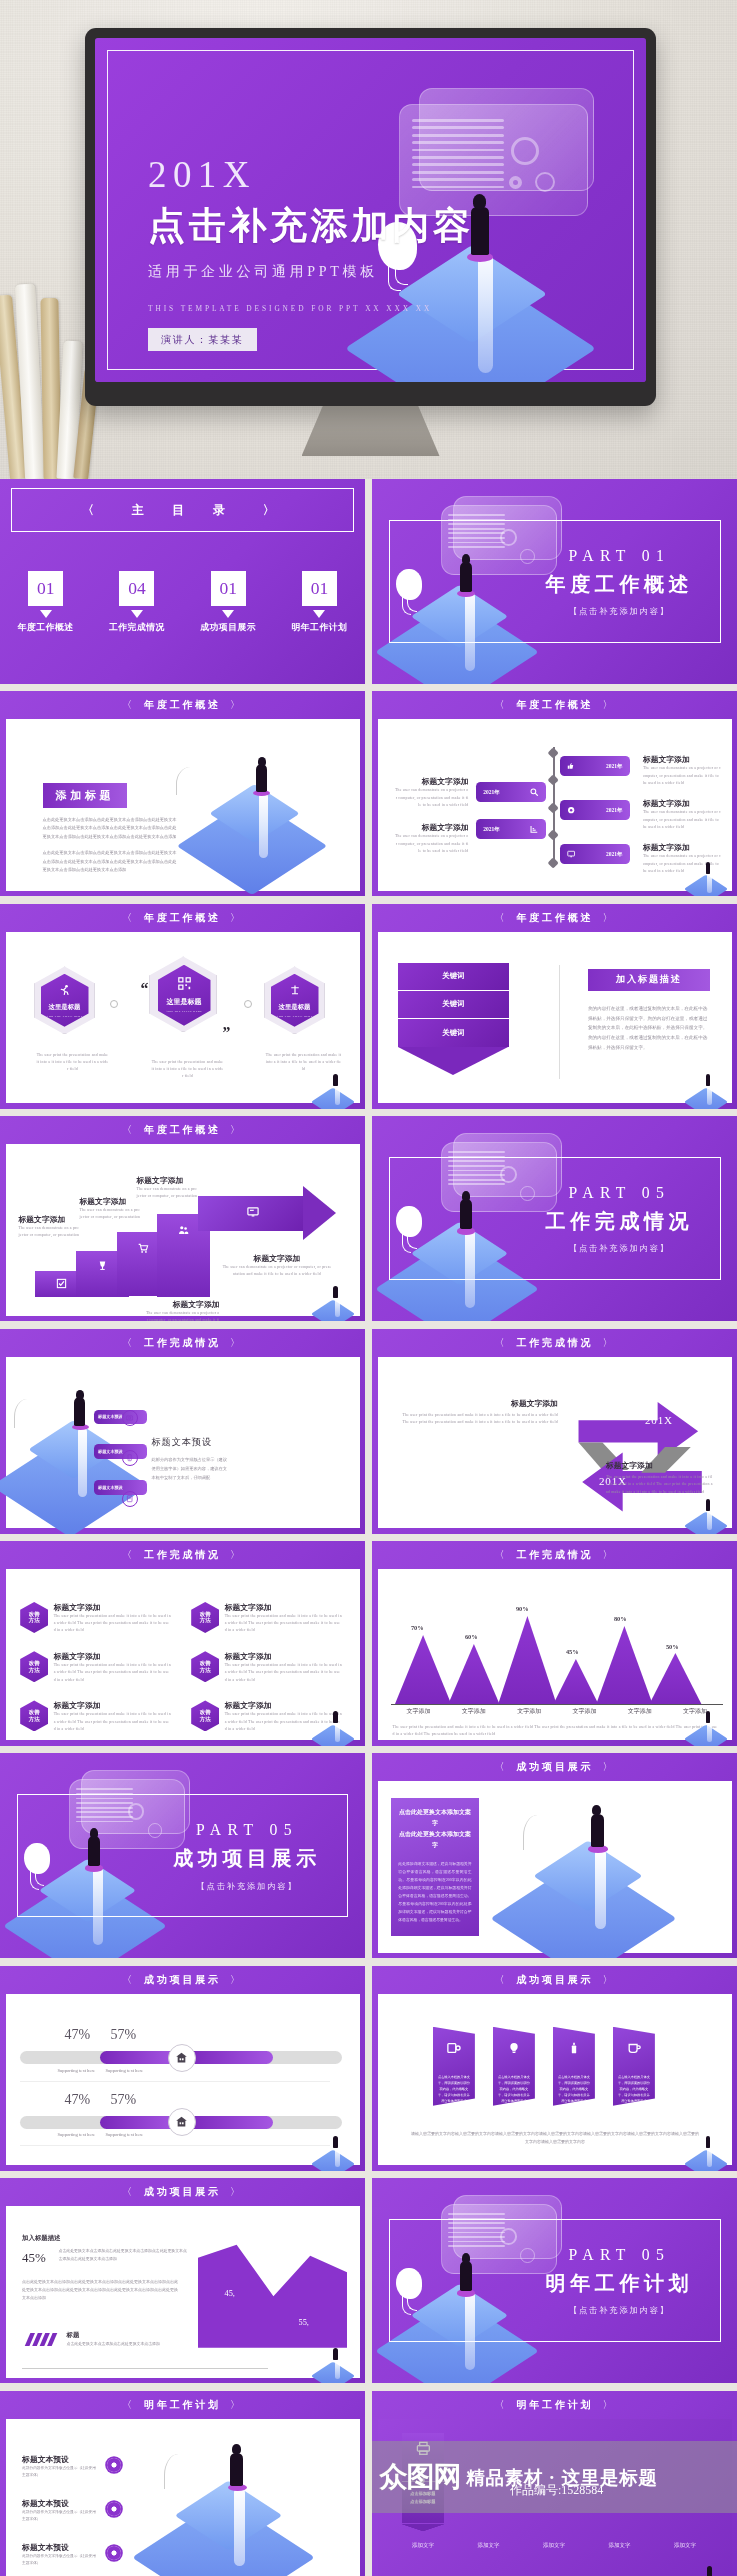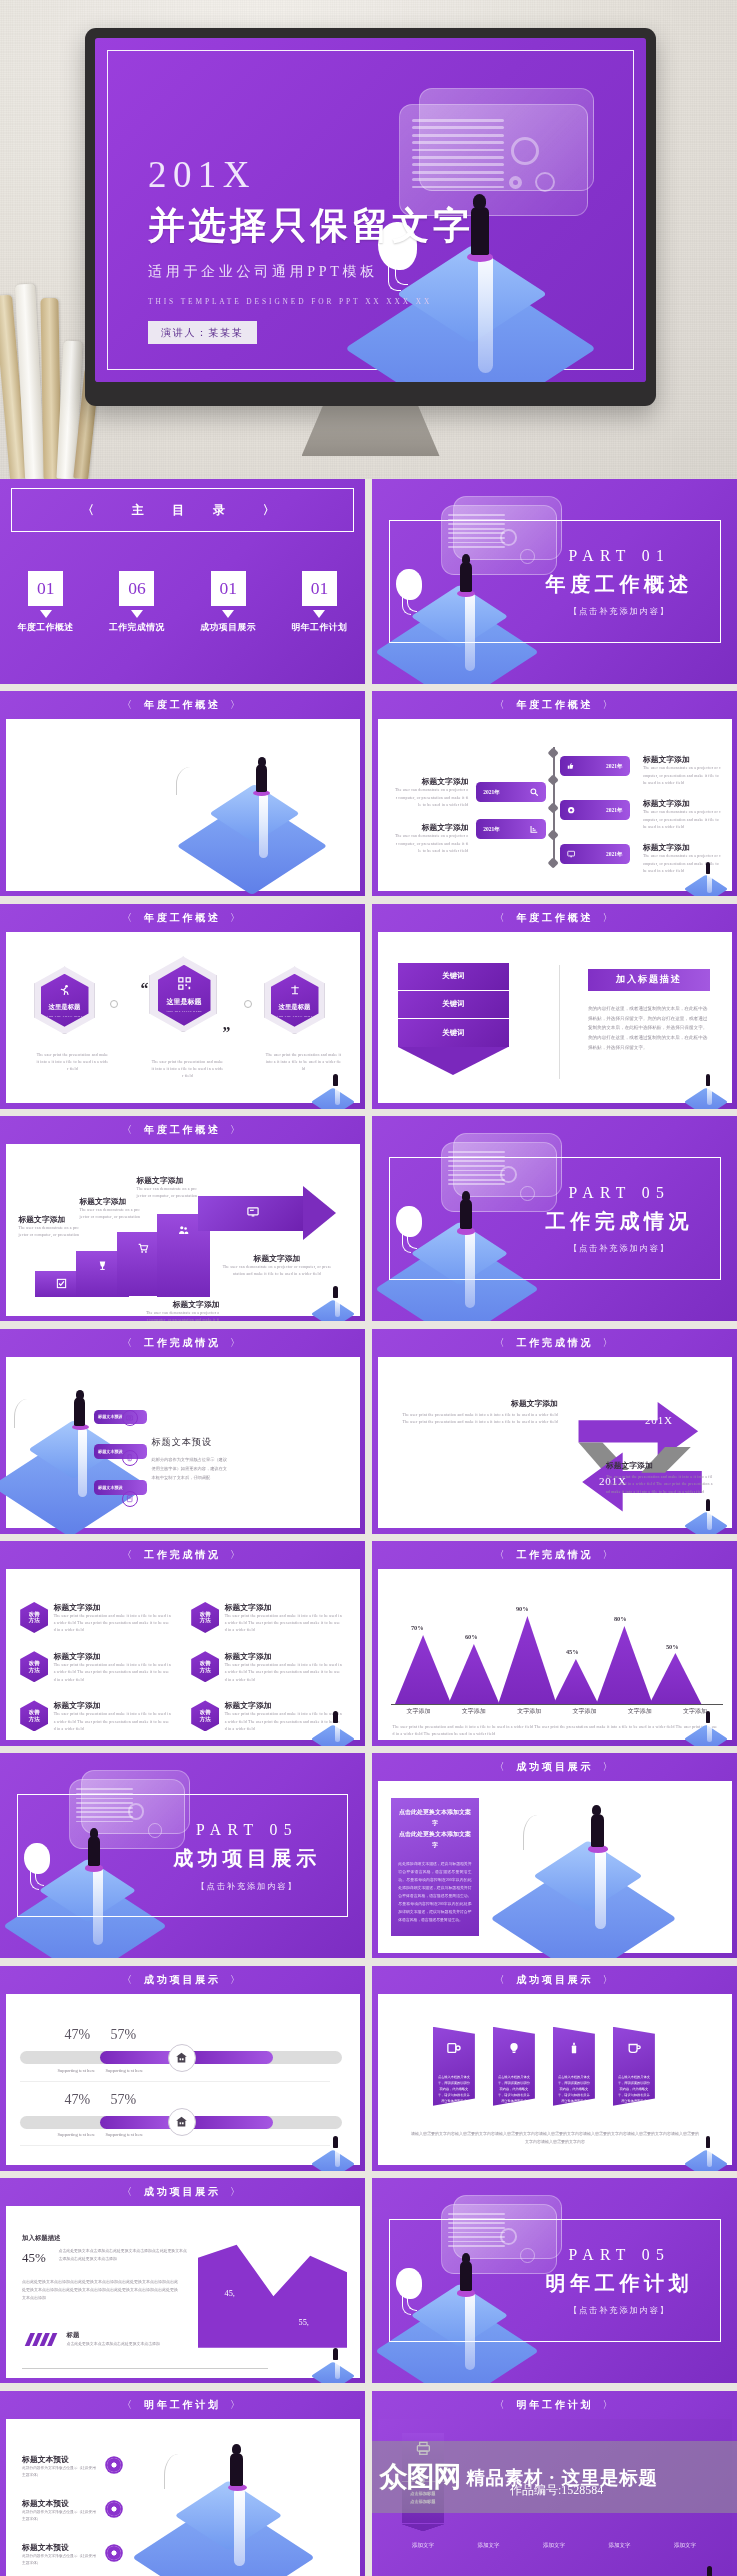--- a/index.html
+++ b/index.html
@@ -41,21 +41,21 @@
         width:405px; height:74px; background:linear-gradient(180deg,#cfcac2 0%,#bdb8b0 55%,#a9a49c 100%);
         border-radius:7.4px 7.4px 13px 13px; z-index:-1;}
   .screen-inner-frame{ position:absolute; left:12px; top:12px; right:12px; bottom:12px;
         border:1.8px solid rgba(255,255,255,.92); }
 
   .cover-text{ position:absolute; left:53px; top:118px; color:#fff; }
   .cover-year{ font-size:37px; letter-spacing:6.4px; line-height:1; color:#f0e6fb; font-weight:400;}
   .cover-title{ font-size:37px; letter-spacing:3.7px; margin-top:8.3px; font-weight:700; color:#fff;
                 text-shadow:0 0.9px 1.8px rgba(0,0,0,.18);}
   .cover-sub{ font-size:14px; letter-spacing:3.7px; margin-top:12px; color:#ece0f8; }
-  .cover-en{ font-size:7.4px; letter-spacing:2.9px; margin-top:16px; color:#dcc9f0; }
+  .cover-en{ font-size:7.4px; letter-spacing:2.9px; margin-top:23px; color:#dcc9f0; }
   .cover-speaker{ display:inline-block; margin-top:14.7px; background:#ece7f2; color:#5d2f8e;
                   font-size:10px; letter-spacing:1.8px; padding:4.6px 13px; }
 
   
   .iso{ position:absolute; }
   .iso .panel{ position:absolute; border-radius:13px;
         background:linear-gradient(135deg, rgba(255,255,255,.30), rgba(255,255,255,.10));
         border:0.9px solid rgba(255,255,255,.30); }
   .iso .lines{ position:absolute; }
   .iso .lines i{ display:block; height:2.8px; margin-bottom:4.6px; background:rgba(255,255,255,.45); border-radius:1.8px;}
@@ -233,21 +233,21 @@
           <div class="disc" style="left:96px;top:170px;width:26px;height:10px;"></div>
           <div class="man-body" style="left:100px;top:125px;width:17.5px;height:48px;"></div>
           <div class="man-head" style="left:102px;top:112px;width:13px;height:14.7px;"></div>
           <div class="cloud" style="left:7.4px;top:140px;width:39px;height:48px;"></div>
           <div class="stalk" style="left:16.6px;top:181px;width:13px;height:28px;"></div>
           <div class="stalk" style="left:24px;top:181px;width:13px;height:22px;"></div>
         </div>
 
         <div class="cover-text">
           <div class="cover-year">201X</div>
-          <div class="cover-title">并选择只保留文字</div>
+          <div class="cover-title">点击补充添加内容</div>
           <div class="cover-sub">适用于企业公司通用PPT模板</div>
           <div class="cover-en">THIS TEMPLATE DESIGNED FOR PPT XX XXX XX</div>
           <div class="cover-speaker">演讲人：某某某</div>
         </div>
       </div>
     </div>
   </div>
 </div>
 
 <div class="grid">
@@ -258,21 +258,21 @@
       <span>主　目　录</span>
       <span>〉</span>
     </div>
     <div class="toc-items">
       <div class="toc-item">
         <div class="toc-num">01</div>
         <div class="toc-arrow"></div>
         <div class="toc-label">年度工作概述</div>
       </div>
       <div class="toc-item">
-        <div class="toc-num">06</div>
+        <div class="toc-num">04</div>
         <div class="toc-arrow"></div>
         <div class="toc-label">工作完成情况</div>
       </div>
       <div class="toc-item">
         <div class="toc-num">01</div>
         <div class="toc-arrow"></div>
         <div class="toc-label">成功项目展示</div>
       </div>
       <div class="toc-item">
         <div class="toc-num">01</div>
@@ -316,20 +316,25 @@
     </div>
   </div>
 
   <div class="slide">
     <div class="hdr">
       <span class="chev">〈</span>
       <span>年度工作概述</span>
       <span class="chev">〉</span>
     </div>
     <div class="body">
+      <div style="position:absolute;left:37px;top:64px;width:138px;">
+        <span class="ttl-badge">添加标题</span>
+        <div class="dummy-cn" style="margin-top:8.3px;">点击此处更换文本点击添加点击此处更换文本点击添加点击此处更换文本点击添加点击此处更换文本点击添加点击此处更换文本点击添加点击此处更换文本点击添加点击此处更换文本点击添加点击此处更换文本点击添加</div>
+        <div class="dummy-cn" style="margin-top:8.3px;">点击此处更换文本点击添加点击此处更换文本点击添加点击此处更换文本点击添加点击此处更换文本点击添加点击此处更换文本点击添加点击此处更换文本点击添加点击此处更换文本点击添加</div>
+      </div>
       <div class="iso" style="left:189px;top:42px;width:147px;height:120px;">
         <div class="plat1" style="left:13px;top:41px;width:88px;height:88px;border-radius:3.7px;background:linear-gradient(135deg,#86acf6,#5f7fe8);"></div>
         <div class="plat2" style="left:33px;top:26px;width:53px;height:53px;border-radius:3.7px;background:linear-gradient(135deg,#a8c9fc,#6f98f0);"></div>
         <div class="beam" style="left:64px;top:31px;width:9.2px;height:66px;background:linear-gradient(180deg,#fff,rgba(255,255,255,.5));"></div>
         <div class="disc" style="left:58px;top:28.6px;width:17.5px;height:6.4px;"></div>
         <div class="man-body" style="left:61px;top:2.8px;width:11px;height:28px;"></div>
         <div class="man-head" style="left:63px;top:-4.6px;width:8.3px;height:9.2px;"></div>
         <div style="position:absolute;left:-18.4px;top:5.5px;width:24px;height:28px;border-left:1.8px solid #ccc;border-radius:60% 0 0 0;"></div>
       </div>
     </div>

